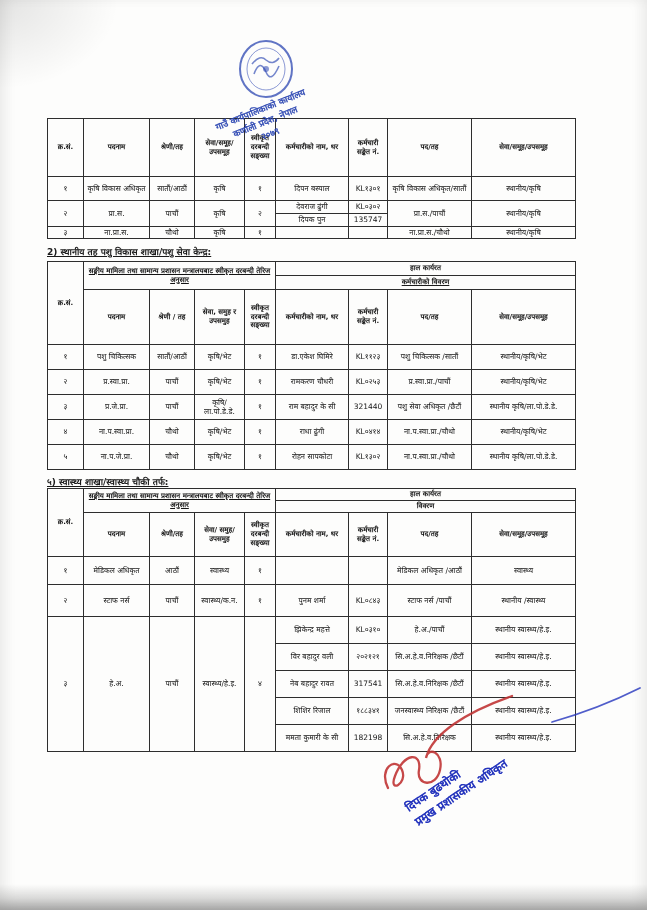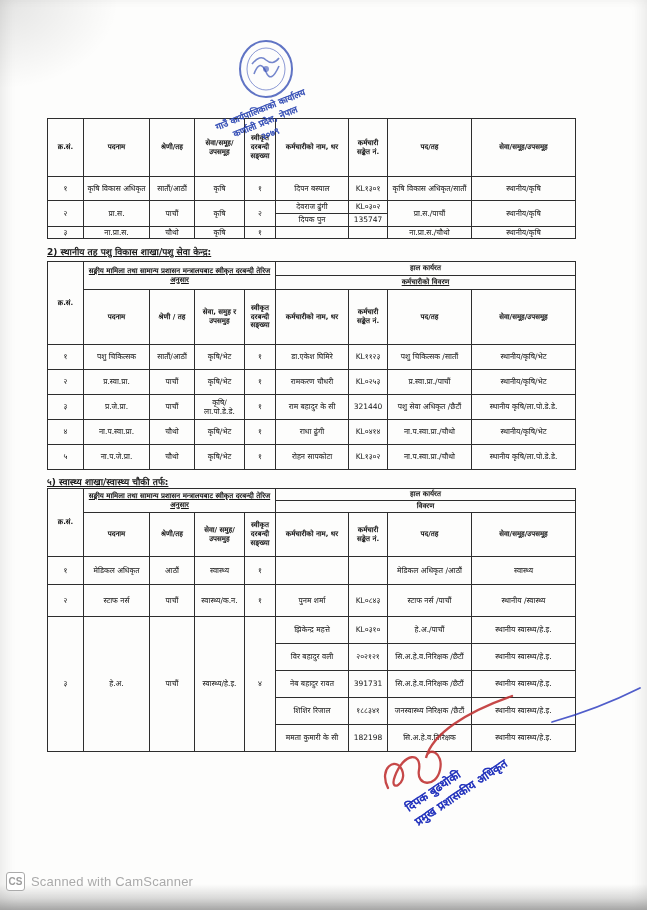--- a/index.html
+++ b/index.html
@@ -281,21 +281,21 @@
           <td>स्थानीय स्वास्थ्य/हे.इ.</td>
         </tr>
         <tr style="height: 27px;">
           <td>विर बहादुर वली</td>
           <td>२०२१२१</td>
           <td>सि.अ.हे.व.निरिक्षक /छैटौं</td>
           <td>स्थानीय स्वास्थ्य/हे.इ.</td>
         </tr>
         <tr style="height: 27px;">
           <td>नेब बहादुर रावत</td>
-          <td>391731</td>
+          <td>317541</td>
           <td>सि.अ.हे.व.निरिक्षक /छैटौं</td>
           <td>स्थानीय स्वास्थ्य/हे.इ.</td>
         </tr>
         <tr style="height: 27px;">
           <td>शिशिर रिजाल</td>
           <td>१८८३४१</td>
           <td>जनस्वास्थ्य निरिक्षक /छैटौं</td>
           <td>स्थानीय स्वास्थ्य/हे.इ.</td>
         </tr>
         <tr style="height: 27px;">
@@ -317,19 +317,15 @@
     <svg width="96" height="44" viewBox="0 0 96 44">
       <path d="M4,40 C32,32 64,20 92,6" fill="none" stroke="rgba(36,52,189,.8)" stroke-width="1.8" stroke-linecap="round"></path>
     </svg>
   </div>
 
   <div class="abs sig-text" style="left:402px;top:802px;">
     <div>दिपक बुढथोकी</div>
     <div>प्रमुख प्रशासकीय अधिकृत</div>
   </div>
 
-  <div class="abs wm" style="left:6px;top:872px;">
-    <div class="badge">CS</div>
-    <div class="txt">Scanned with CamScanner</div>
-  </div>
 
   <div class="abs bottom-shade"></div>
 </div>
 
 </body></html>

